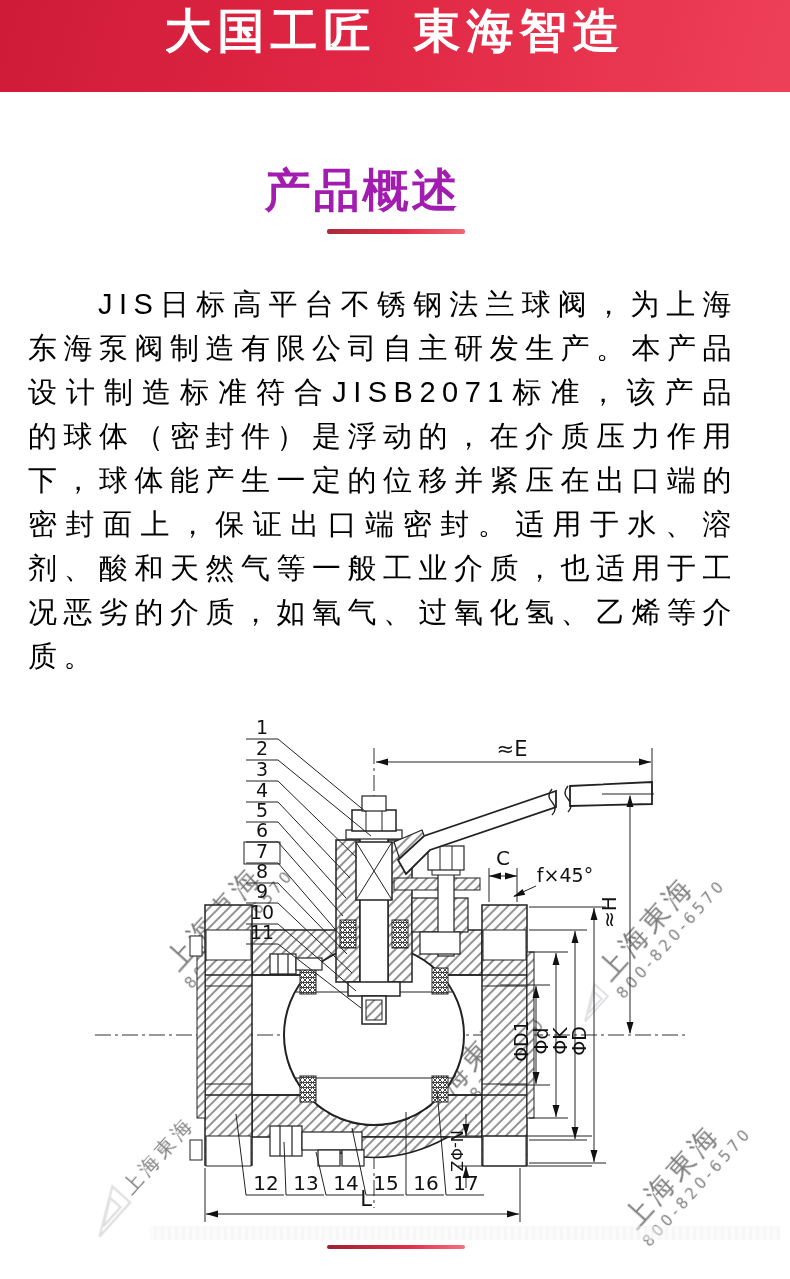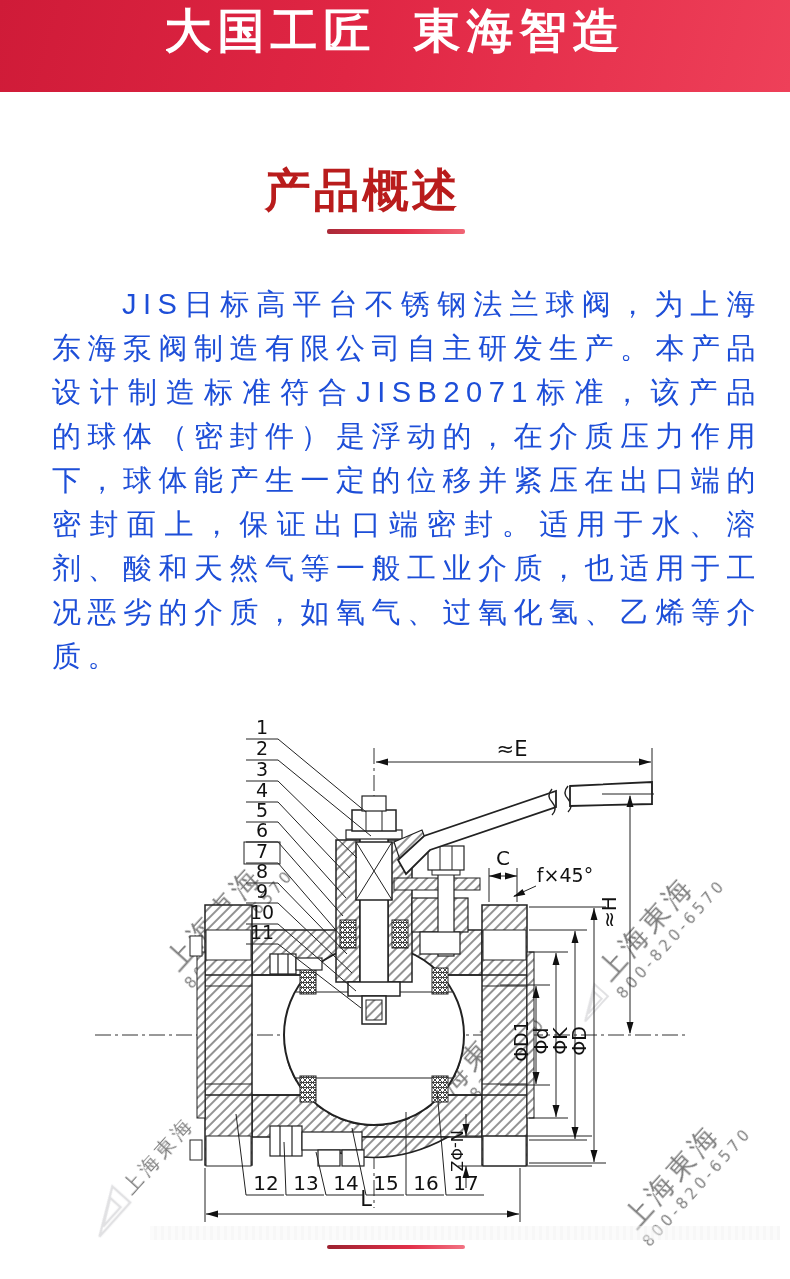--- a/index.html
+++ b/index.html
@@ -3,25 +3,25 @@
 <meta charset="utf-8">
 <style>
   html,body{margin:0;padding:0;background:#fff;}
   .page{position:relative;width:790px;height:1279px;background:#fff;overflow:hidden;
         font-family:"Liberation Sans","DejaVu Sans",sans-serif;}
   .banner{position:absolute;top:0;left:0;width:790px;height:92px;
           background:linear-gradient(105deg,#cf1b38 0%,#e02644 45%,#ee4059 100%);
           display:flex;align-items:flex-start;justify-content:center;}
   .banner h1{margin:0;color:#fff;font-size:47px;font-weight:700;letter-spacing:6px;word-spacing:18px;}
   .section-title{position:absolute;top:160px;left:0;width:725px;text-align:center;margin:0;
-          font-size:46px;font-weight:700;letter-spacing:3px;color:#b91c1c;}
+          font-size:46px;font-weight:700;letter-spacing:3px;color:#a21caf;}
   .title-underline{position:absolute;top:229px;left:327px;width:138px;height:5px;border-radius:2px;
           background:linear-gradient(90deg,#a92a38,#e23049 55%,#f06575);}
-  .intro{position:absolute;top:282px;left:52px;width:710px;margin:0;
-         font-size:29px;line-height:44px;letter-spacing:6.5px;color:#1d4ed8;
+  .intro{position:absolute;top:282px;left:28px;width:710px;margin:0;
+         font-size:29px;line-height:44px;letter-spacing:6.5px;color:#000000;
          text-align:justify;text-justify:inter-character;text-indent:70px;font-weight:400;}
   figure.diagram{position:absolute;top:690px;left:0;margin:0;width:790px;height:560px;}
   svg text{font-family:"DejaVu Sans","Liberation Sans",sans-serif;fill:#111;}
   .bottom-divider{position:absolute;top:1245px;left:327px;width:138px;height:4px;border-radius:2px;
          background:linear-gradient(90deg,#9c2230,#e23049 60%,#f27383);}
 </style>
 </head>
 <body>
 
 <div class="page">

